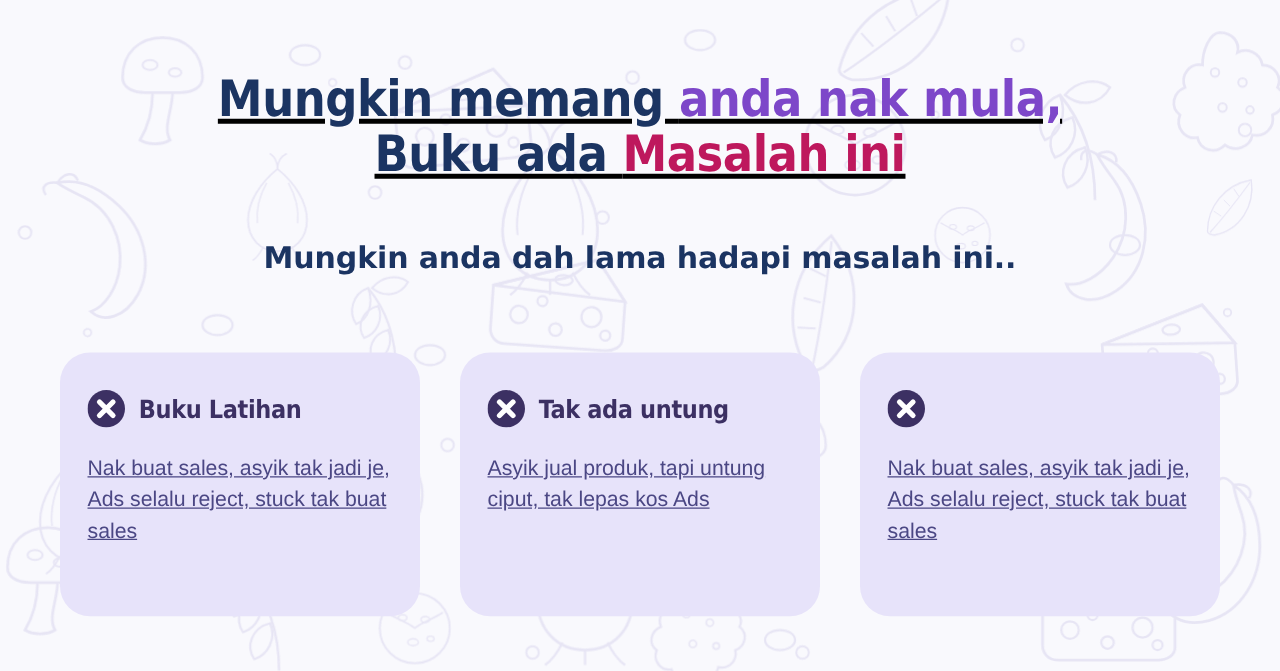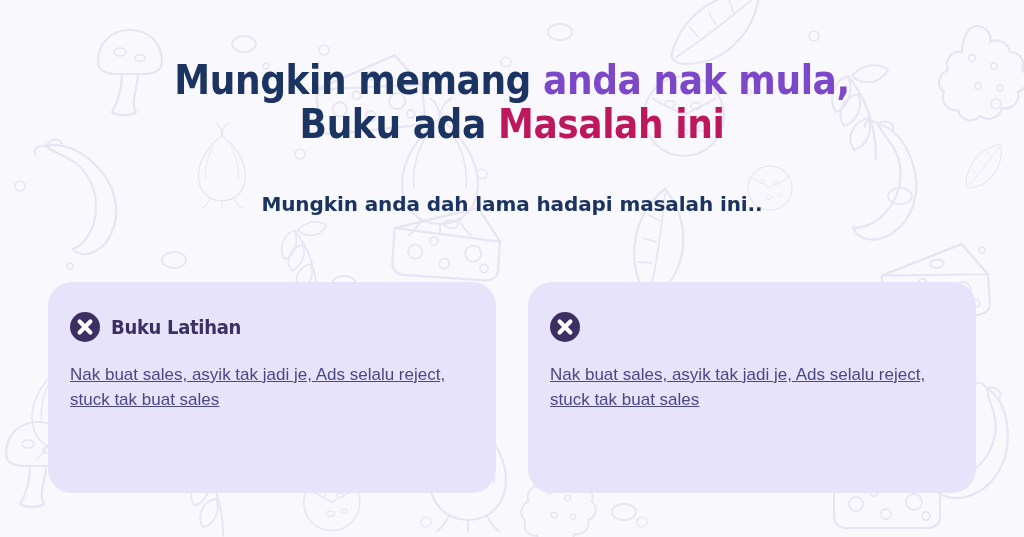--- a/index.html
+++ b/index.html
@@ -40,35 +40,36 @@
     left: 0;
     top: 58px;
     width: 1024px;
     text-align: center;
     font-size: 40px;
     font-weight: 700;
     line-height: 44px;
     letter-spacing: -0.4px;
     font-family: "DejaVu Sans", sans-serif;
     font-stretch: condensed;
+    text-decoration: underline;
   }
   .headline .line { display: block; white-space: nowrap; }
   .t-navy   { color: #1b3462; }
   .t-purple { color: #7d47c9; }
   .t-orange { color: #be185d; }
 
   
   .subheadline {
     position: absolute;
     left: 0;
     top: 192px;
     width: 1024px;
     text-align: center;
     color: #1b3462;
-    font-size: 20px;
+    font-size: 24px;
     font-weight: 700;
     letter-spacing: -0.1px;
     font-family: "DejaVu Sans", sans-serif;
   }
 
   
   .cards {
     position: absolute;
     left: 48px;
     top: 282px;
@@ -292,20 +293,30 @@
       <div class="card-head">
         <svg class="x-icon" viewBox="0 0 30 30" aria-hidden="true">
           <circle cx="15" cy="15" r="15" fill="#3c3063"></circle>
           <path d="M9.6 9.6 L20.4 20.4 M20.4 9.6 L9.6 20.4" stroke="#ffffff" stroke-width="4.2" stroke-linecap="round"></path>
         </svg>
         <span class="card-title">Buku Latihan</span>
       </div>
       <p class="card-body">Nak buat sales, asyik tak jadi je, Ads selalu reject, stuck tak buat sales</p>
     </div>
 
+    <div class="card">
+      <div class="card-head">
+        <svg class="x-icon" viewBox="0 0 30 30" aria-hidden="true">
+          <circle cx="15" cy="15" r="15" fill="#3c3063"></circle>
+          <path d="M9.6 9.6 L20.4 20.4 M20.4 9.6 L9.6 20.4" stroke="#ffffff" stroke-width="4.2" stroke-linecap="round"></path>
+        </svg>
+        <span class="card-title">Tak ada untung</span>
+      </div>
+      <p class="card-body">Asyik jual produk, tapi untung ciput, tak lepas kos Ads</p>
+    </div>
 
     <div class="card">
       <div class="card-head">
         <svg class="x-icon" viewBox="0 0 30 30" aria-hidden="true">
           <circle cx="15" cy="15" r="15" fill="#3c3063"></circle>
           <path d="M9.6 9.6 L20.4 20.4 M20.4 9.6 L9.6 20.4" stroke="#ffffff" stroke-width="4.2" stroke-linecap="round"></path>
         </svg>
       </div>
       <p class="card-body">Nak buat sales, asyik tak jadi je, Ads selalu reject, stuck tak buat sales</p>
     </div>

